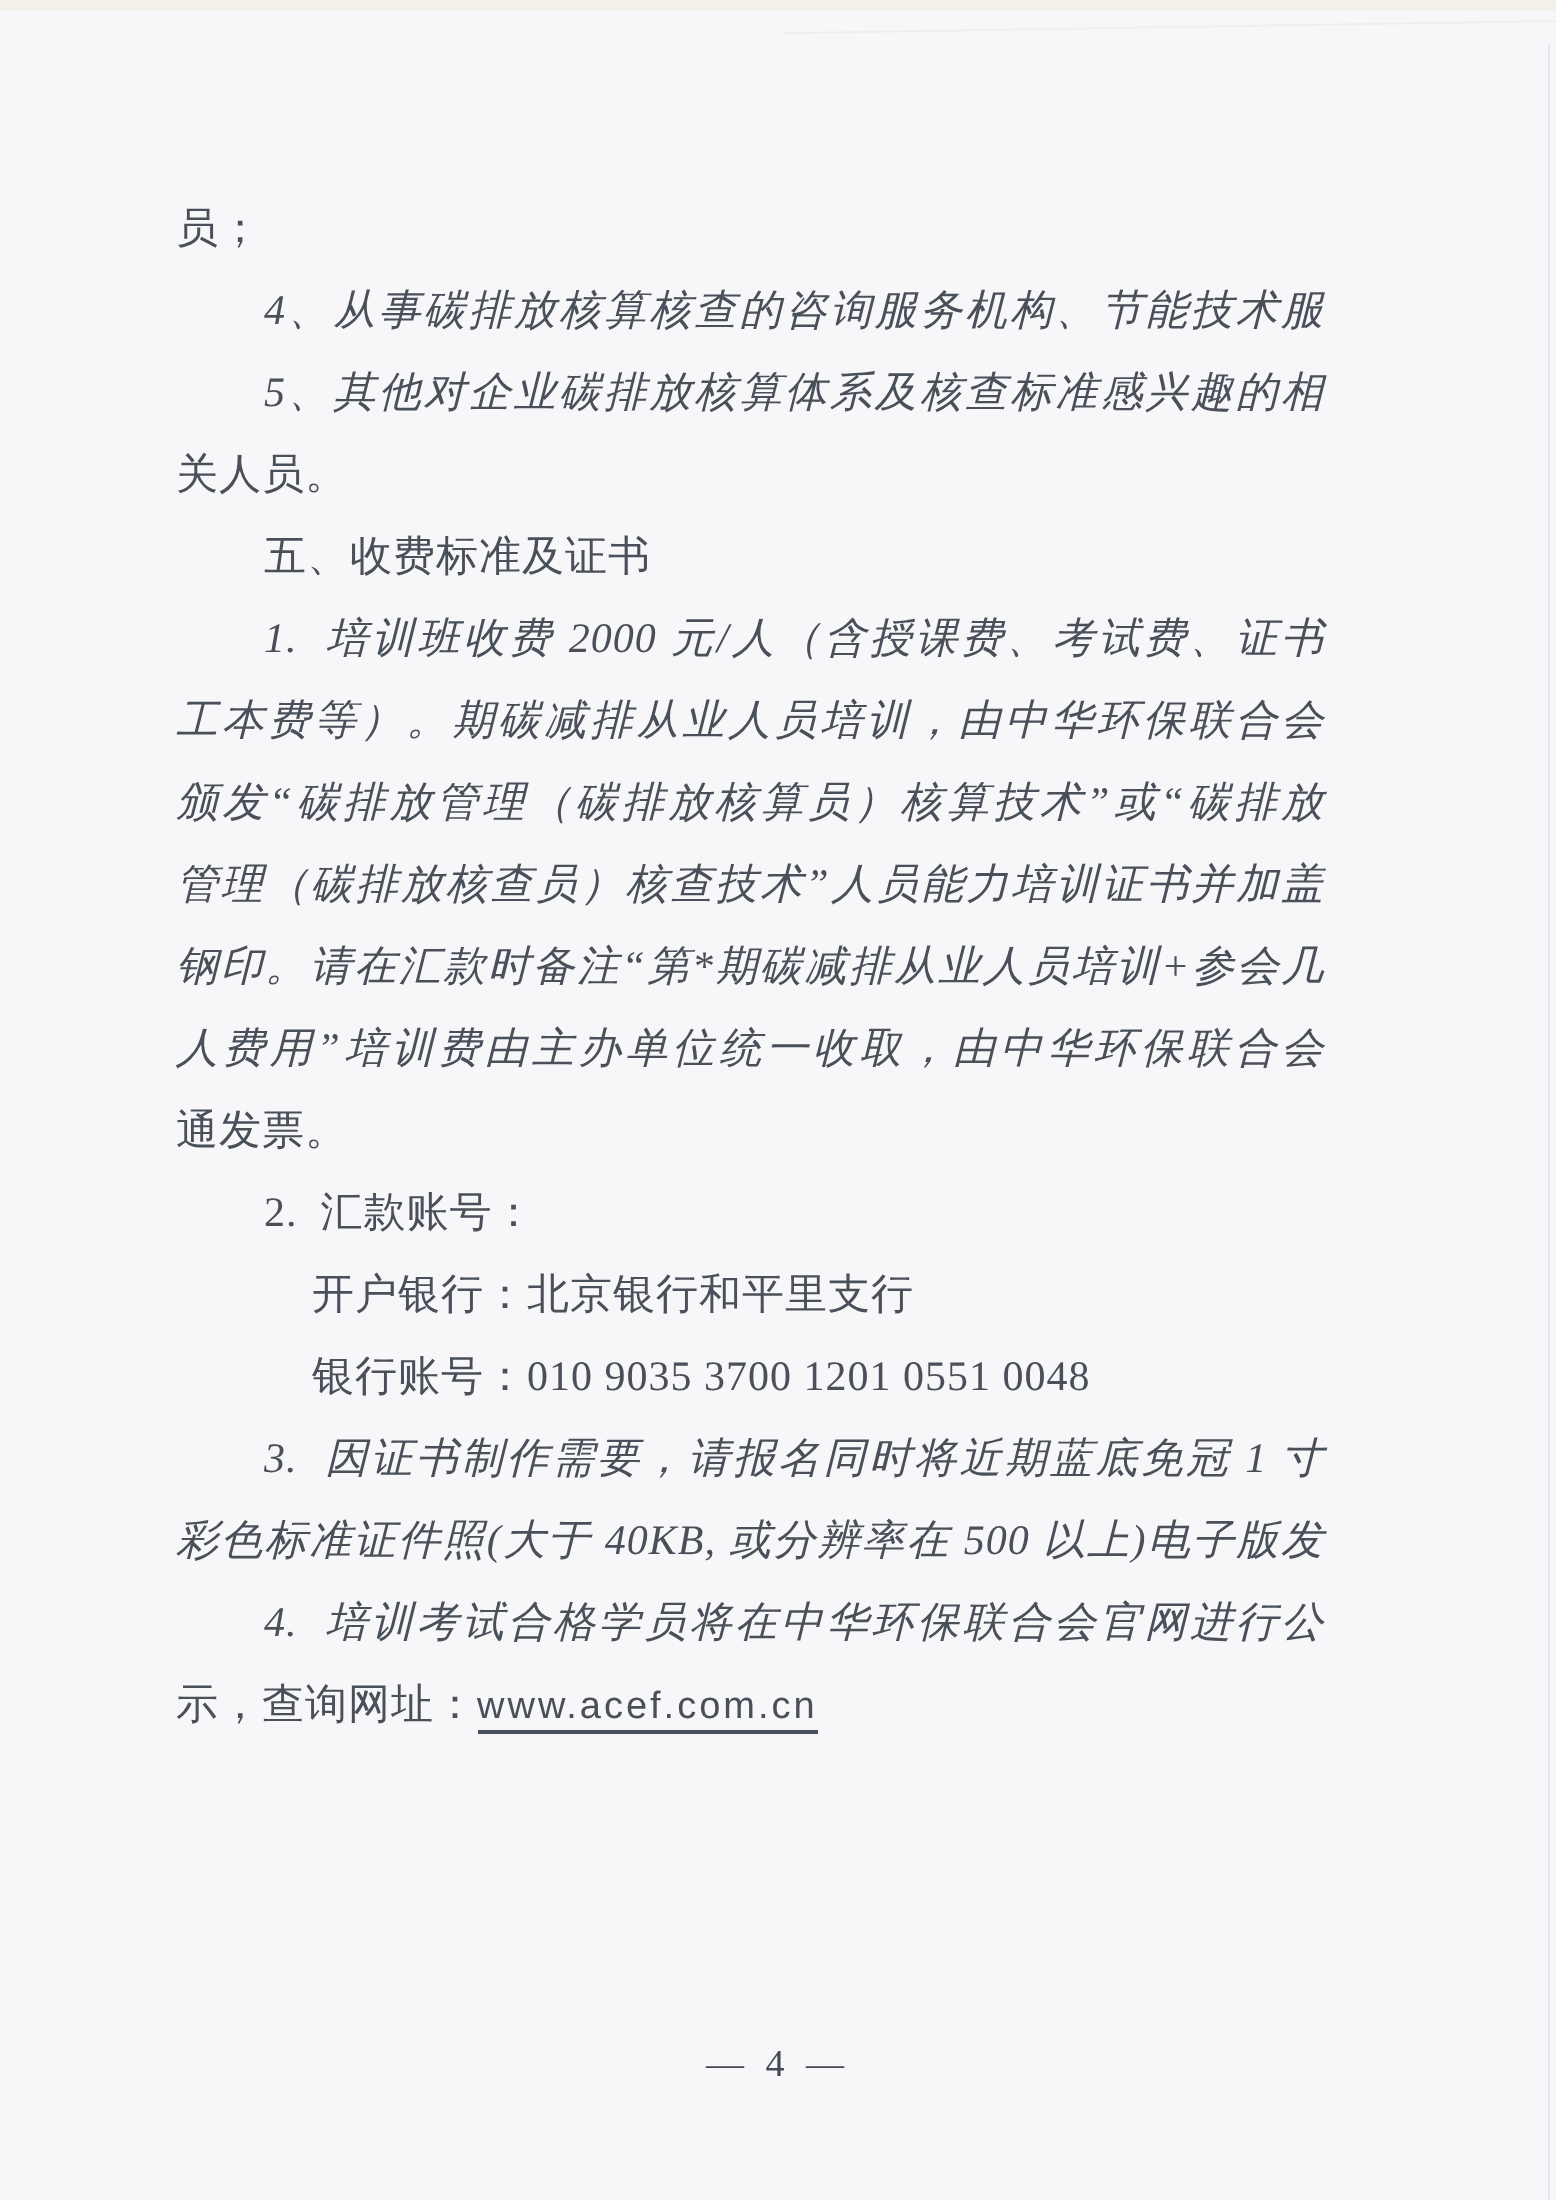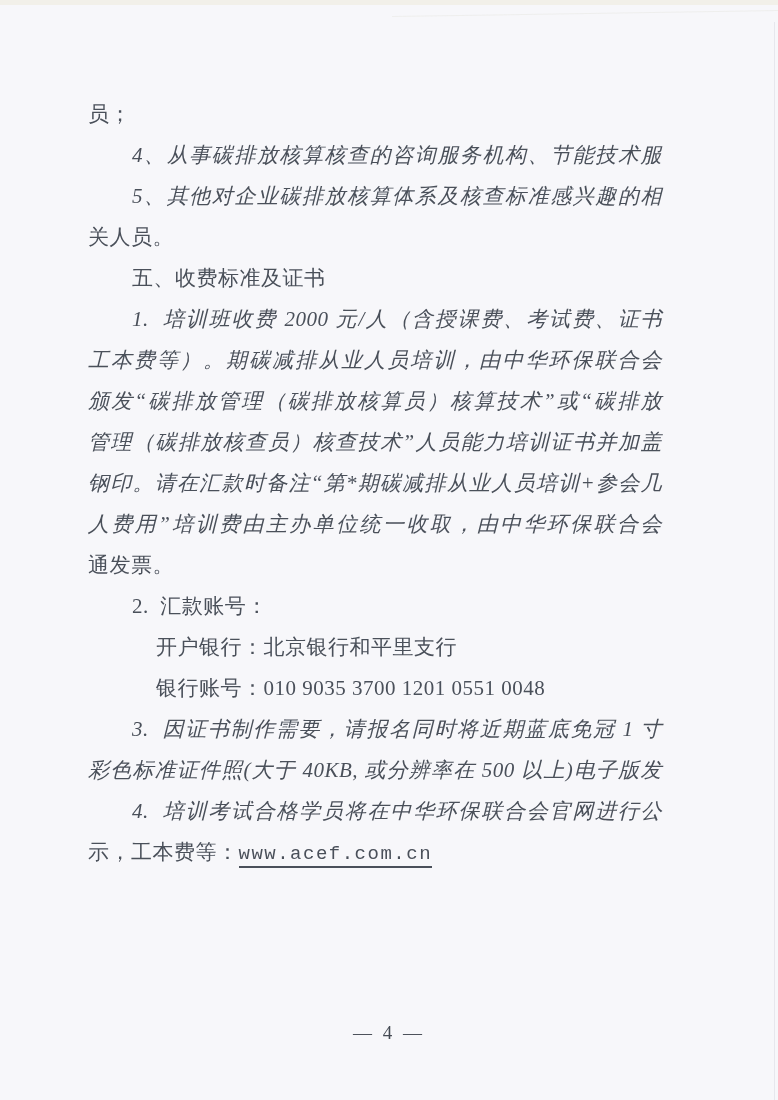--- a/index.html
+++ b/index.html
@@ -56,21 +56,21 @@
     overflow: visible;
   }
   .line.fill {
     text-align: justify;
     text-align-last: justify;
     font-style: italic;
   }
   .line.indent { padding-left: 44px; }
   .line.account { padding-left: 68px; }
   .url {
-    font-family: Liberation Mono, monospace;
+    font-family: Liberation Sans, sans-serif;
     font-size: 19px;
     letter-spacing: 1.5px;
     border-bottom: 2px solid #4a505a;
     padding-bottom: 1px;
     margin-top: 28px;
   }
   .footer {
     position: absolute;
     left: 0;
     top: 1022px;
@@ -100,16 +100,16 @@
       <div class="line fill">管理（碳排放核查员）核查技术”人员能力培训证书并加盖</div>
       <div class="line fill">钢印。请在汇款时备注“第*期碳减排从业人员培训+参会几</div>
       <div class="line fill">人费用”培训费由主办单位统一收取，由中华环保联合会</div>
       <div class="line">通发票。</div>
       <div class="line indent">2.&nbsp;&nbsp;汇款账号：</div>
       <div class="line account">开户银行：北京银行和平里支行</div>
       <div class="line account">银行账号：010 9035 3700 1201 0551 0048</div>
       <div class="line indent fill">3.&nbsp;&nbsp;因证书制作需要，请报名同时将近期蓝底免冠 1 寸</div>
       <div class="line fill">彩色标准证件照(大于 40KB, 或分辨率在 500 以上)电子版发</div>
       <div class="line indent fill">4.&nbsp;&nbsp;培训考试合格学员将在中华环保联合会官网进行公</div>
-      <div class="line"><span>示，工本费等：</span><span class="url">www.acef.com.cn</span></div>
+      <div class="line"><span>示，查询网址：</span><span class="url">www.acef.com.cn</span></div>
     </div>
   <div class="footer">— 4 —</div>
 </div>
 
 </body></html>

